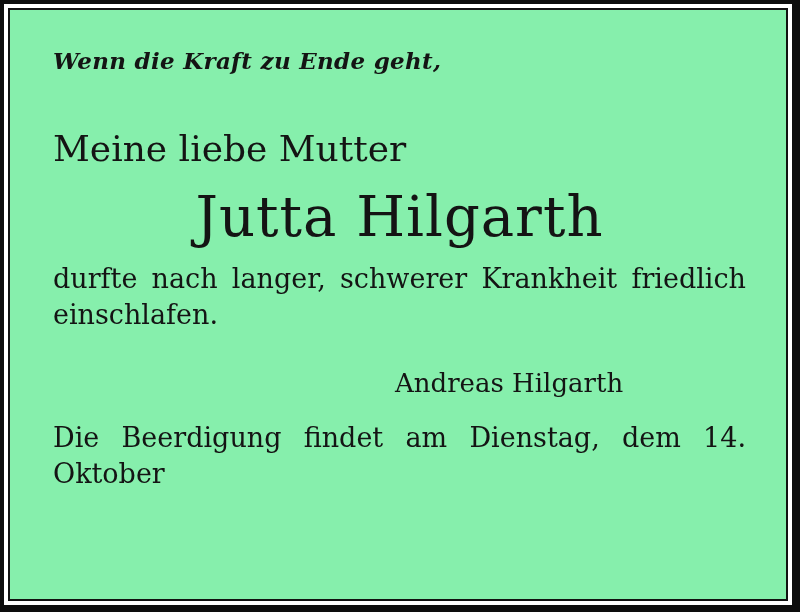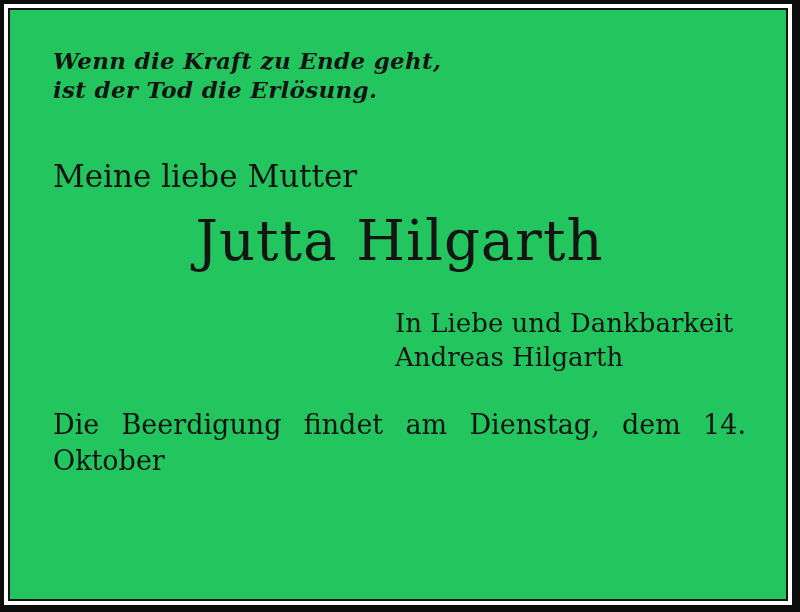--- a/index.html
+++ b/index.html
@@ -26,32 +26,32 @@
     padding: 4px;
     background: #ffffff;
   }
   .frame-inner {
     box-sizing: border-box;
     width: 100%;
     height: 100%;
     border: 2px solid #111111;
     padding: 36px 40px 0 43px;
     overflow: hidden;
-    background: #22c55e;
+    background: #86efac;
   }
   .quote {
     font-size: 23px;
     font-style: italic;
     font-weight: bold;
     line-height: 1.28;
     letter-spacing: 0.3px;
   }
   .salutation {
     margin-top: 54px;
-    font-size: 31px;
+    font-size: 36px;
     line-height: 1.1;
   }
   .name {
     margin-top: 16px;
     font-size: 56px;
     line-height: 1.15;
     text-align: center;
     letter-spacing: 1px;
     white-space: nowrap;
   }
@@ -67,44 +67,46 @@
   .closing {
     margin-top: 34px;
     margin-left: 342px;
     font-size: 26px;
     line-height: 1.3;
   }
   .closing .signature {
     font-weight: normal;
   }
   .funeral {
-    margin-top: 32px;
+    margin-top: 20px;
     font-size: 27px;
     line-height: 1.32;
   }
   .line { display: block; }
 </style>
 </head>
 <body>
 
 <div class="frame-outer">
   <div class="frame-inner">
 
     <div class="quote">
       <span class="line">Wenn die Kraft zu Ende geht,</span>
-      <span class="line">ist der Tod die Erlösung.</span>
     </div>
 
     <div class="salutation">Meine liebe Mutter</div>
 
     <div class="name">Jutta Hilgarth</div>
 
+    <div class="body-text">
+      <span class="line just-line">durfte nach langer, schwerer Krankheit friedlich</span>
+      <span class="line">einschlafen.</span>
+    </div>
 
     <div class="closing">
-      <span class="line">In Liebe und Dankbarkeit</span>
       <span class="line signature">Andreas Hilgarth</span>
     </div>
 
     <div class="funeral">
       <span class="line just-line">Die Beerdigung findet am Dienstag, dem 14. Oktober</span>
     </div>
 
   </div>
 </div>
 

